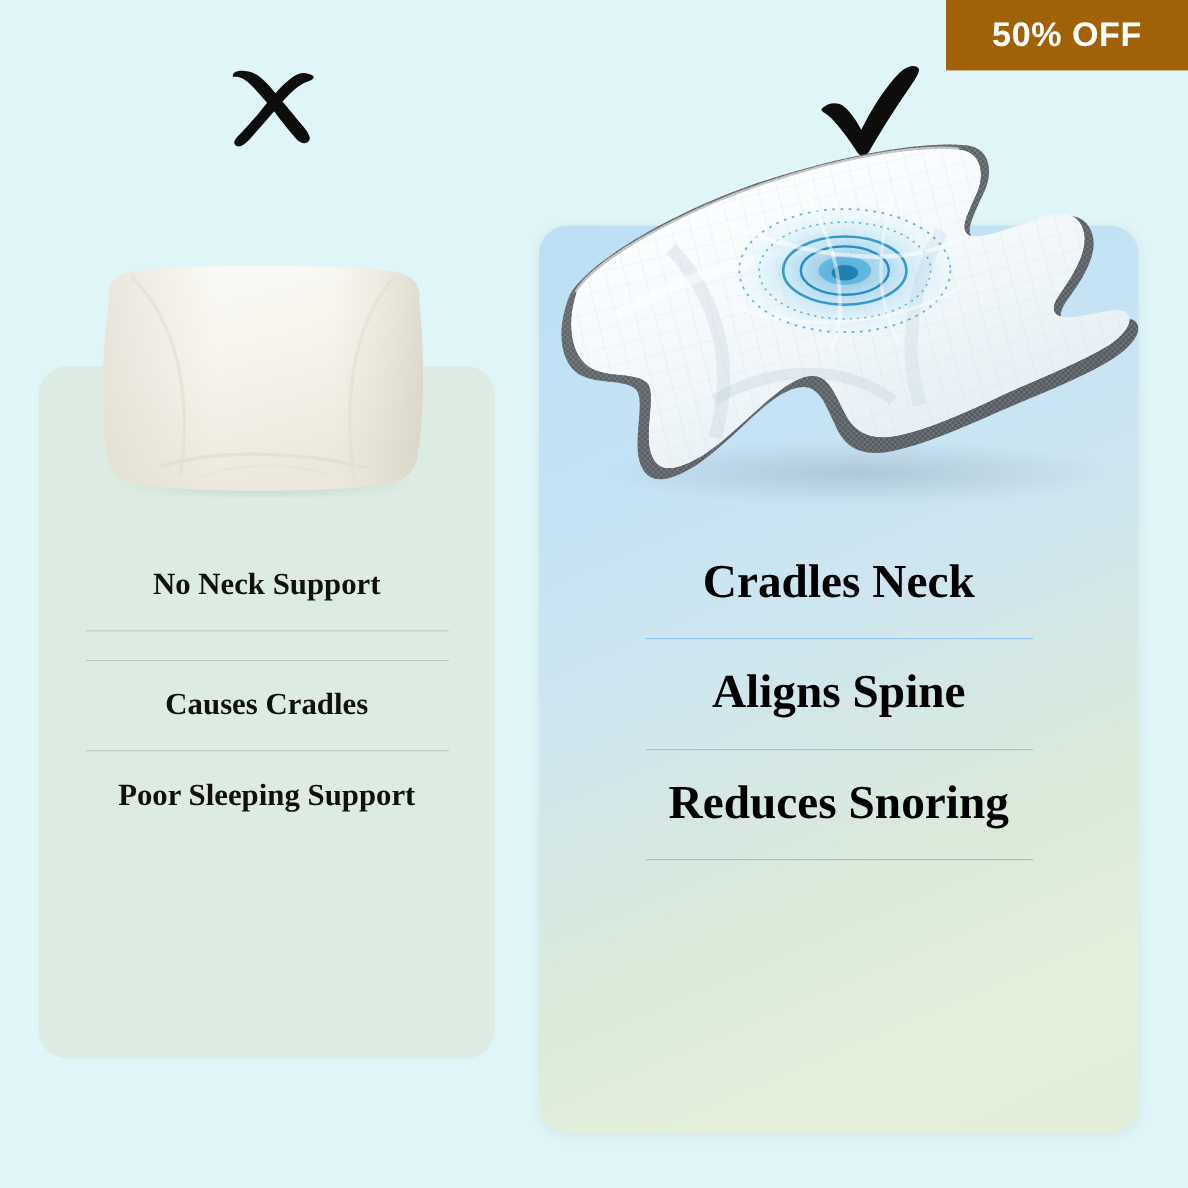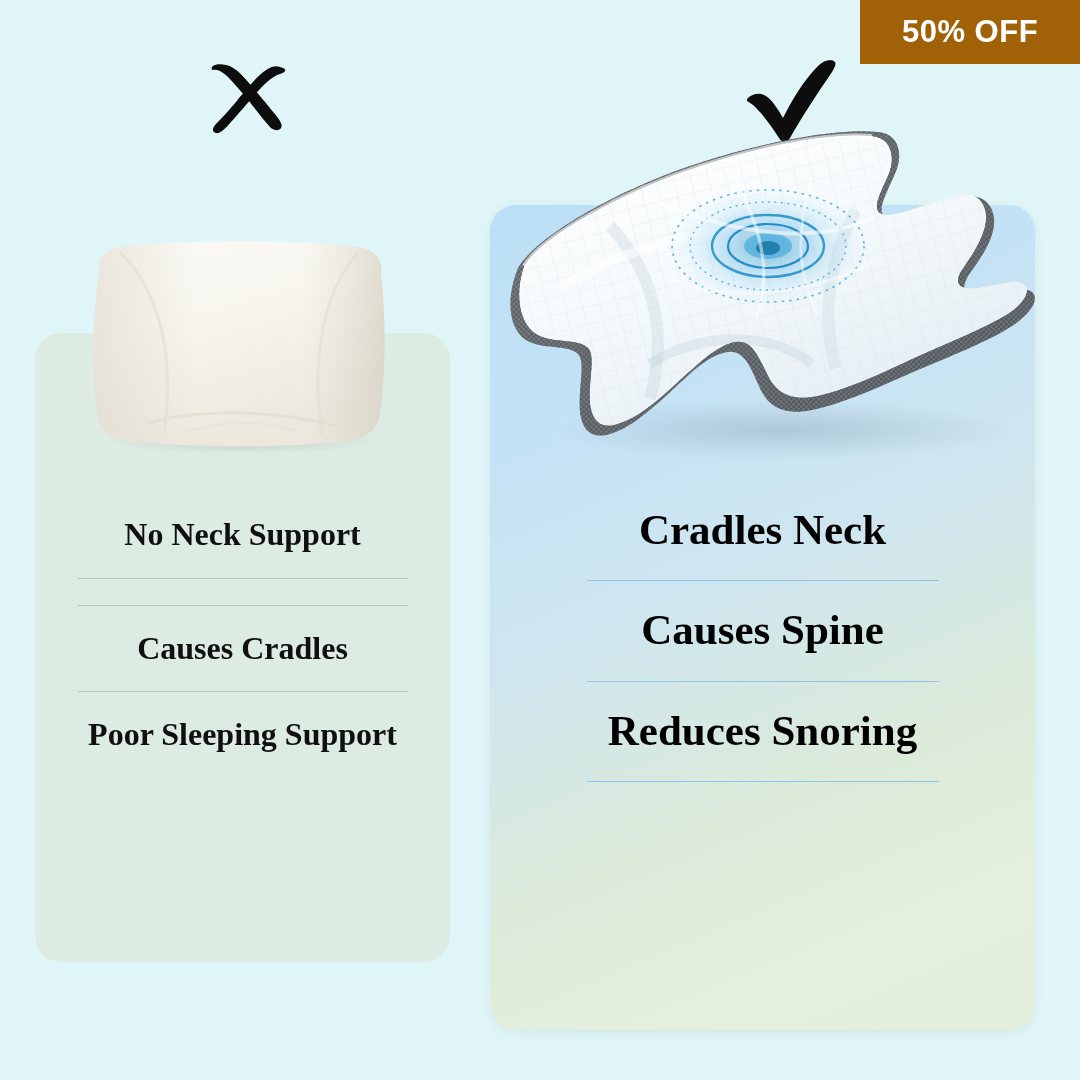--- a/index.html
+++ b/index.html
@@ -72,21 +72,21 @@
   .list-good { left:490px; top:495px; width:545px; }
 
   .item {
     width:100%;
     text-align:center;
     font-weight:bold;
     line-height:1.08;
   }
   .list-bad .item {
     color:#101010;
-    font-size:32px;
+    font-size:28px;
     padding:12px 20px 13px;
   }
   .list-good .item {
     color:#000000;
     font-size:43px;
     padding:12px 20px 13px;
   }
   .list-bad .item.two-line,
   .list-good .item.two-line { line-height:1.12; }
 
@@ -268,17 +268,17 @@
       <path d="M44 -68 C30 -22 26 26 50 68" stroke="#ffffff" stroke-width="3" fill="none" opacity=".42"></path>
     </g>
   </g>
 
   <path d="M24 148 C40 120 120 74 200 48 C260 28 330 14 372 18" stroke="#ffffff" stroke-width="4" fill="none" opacity=".6"></path>
 </svg>
 
 <div class="list list-good">
   <div class="item">Cradles Neck</div>
   <div class="divider"></div>
-  <div class="item">Causes Spine</div>
+  <div class="item">Aligns Spine</div>
   <div class="divider"></div>
   <div class="item">Reduces Snoring</div>
   <div class="divider"></div>
 </div>
 
 </body></html>

